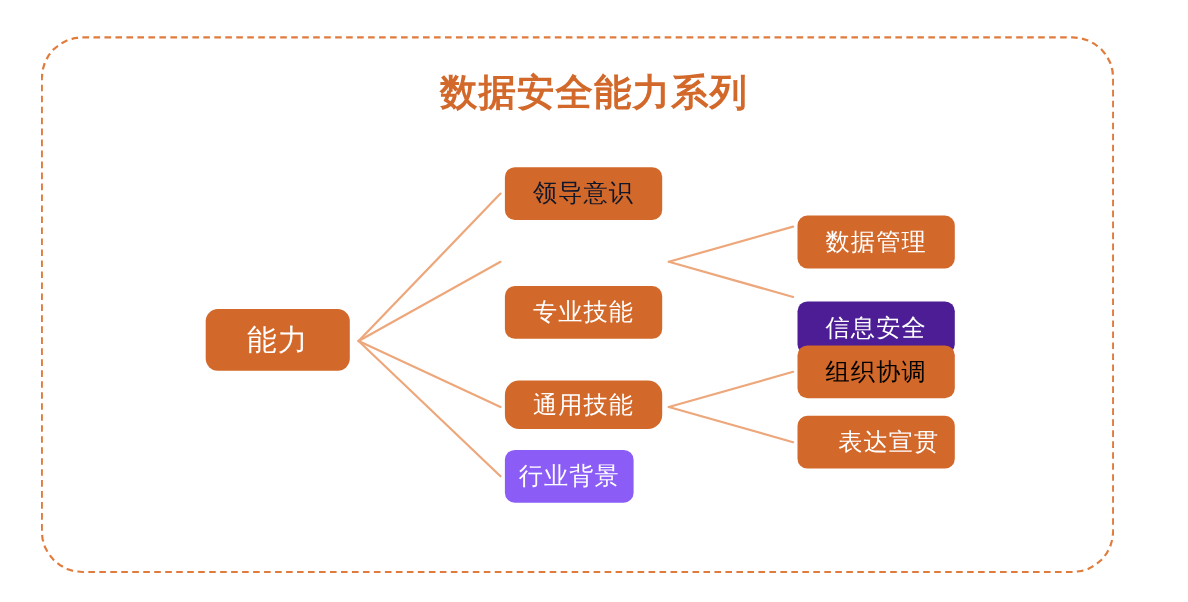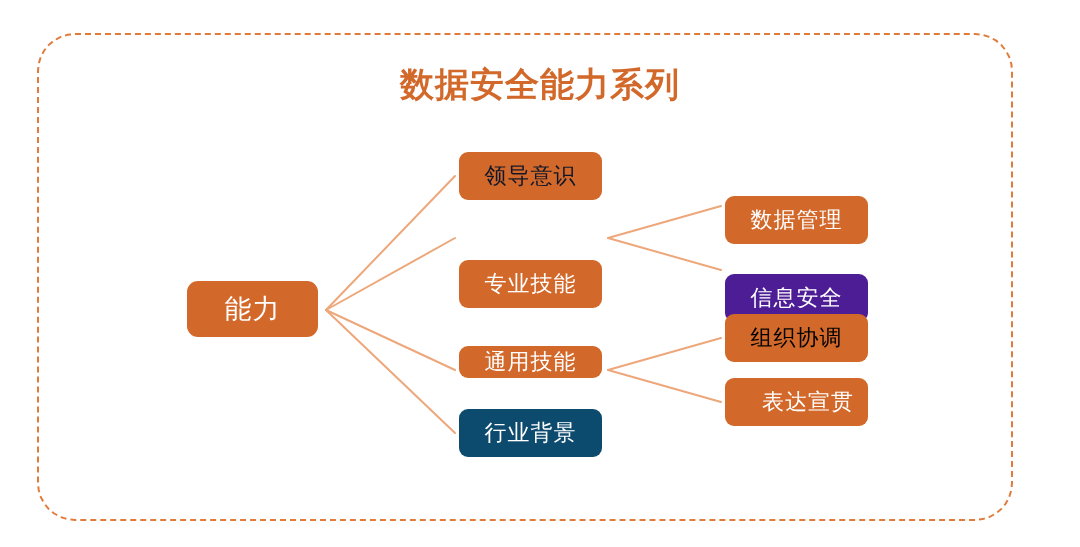--- a/index.html
+++ b/index.html
@@ -108,24 +108,24 @@
   <div id="nodes-layer">
       <div class="node root" style="left: 187px; top: 281px; width: 131px; height: 56px; background: rgb(210, 104, 42); color: rgb(255, 255, 255);">
         <span class="node-label">能力</span>
       </div>
       <div class="node" style="left: 459px; top: 152px; width: 143px; height: 48px; background: rgb(210, 104, 42); color: #0f172a;">
         <span class="node-label">领导意识</span>
       </div>
       <div class="node" style="left: 459px; top: 214px; width: 143px; height: 48px; background: rgb(210, 104, 42); color: rgb(255, 255, 255); margin-top: 46px;">
         <span class="node-label">专业技能</span>
       </div>
-      <div class="node" style="left: 459px; top: 346px; width: 143px; height: 32px; background: rgb(210, 104, 42); color: rgb(255, 255, 255);">
+      <div class="node" style="left: 459px; top: 346px; width: 143px; height: 44px; background: rgb(210, 104, 42); color: rgb(255, 255, 255); border-radius: 13px;">
         <span class="node-label">通用技能</span>
       </div>
-      <div class="node" style="left: 459px; top: 409px; width: 143px; height: 48px; background: #0c4a6e; color: rgb(255, 255, 255);">
+      <div class="node" style="left: 459px; top: 409px; width: 117px; height: 48px; background: #8b5cf6; color: rgb(255, 255, 255);">
         <span class="node-label">行业背景</span>
       </div>
       <div class="node" style="left: 725px; top: 196px; width: 143px; height: 48px; background: rgb(210, 104, 42); color: rgb(255, 255, 255);">
         <span class="node-label">数据管理</span>
       </div>
       <div class="node" style="left: 725px; top: 246px; width: 143px; height: 48px; background: #4c1d95; color: rgb(255, 255, 255); margin-top: 28px;">
         <span class="node-label">信息安全</span>
       </div>
       <div class="node" style="left: 725px; top: 314px; width: 143px; height: 48px; background: rgb(210, 104, 42); color: #000000;">
         <span class="node-label">组织协调</span>

